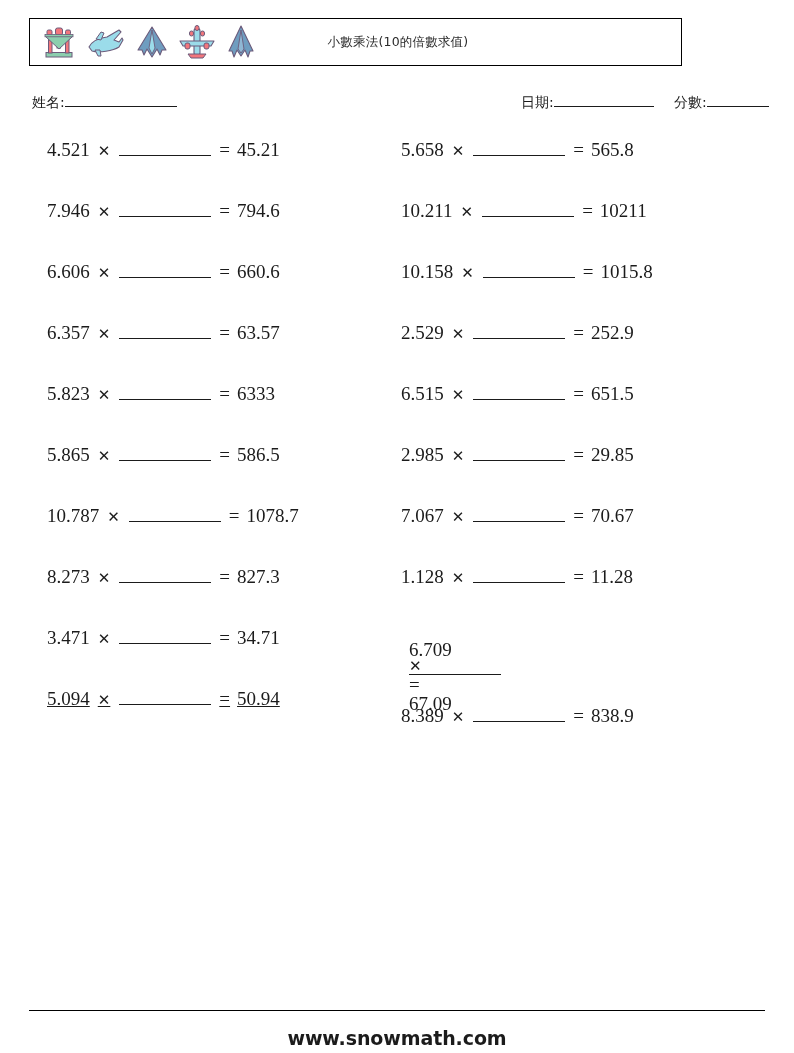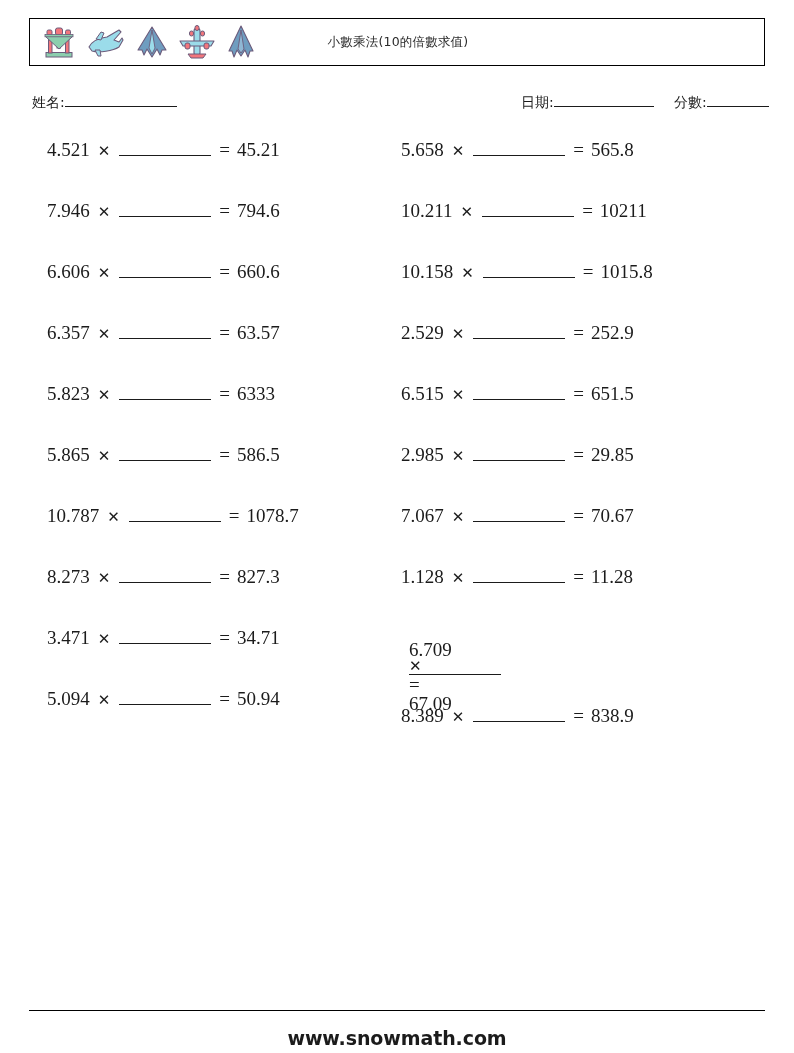--- a/index.html
+++ b/index.html
@@ -22,21 +22,21 @@
     left: 0; top: 0;
     width: 794px;
     height: 1053px;
   }
 
   
   .header-box {
     position: absolute;
     left: 29px;
     top: 18px;
-    width: 736px;
+    width: 653px;
     height: 48px;
     border: 1px solid #000000;
     box-sizing: border-box;
   }
   .icon-strip {
     position: absolute;
     left: 9px;
     top: 1px;
     height: 46px;
     display: flex;
@@ -282,21 +282,21 @@
           <span class="eq">=</span>
           <span class="result">827.3</span>
         </div>
         <div class="prob" style="top: 488px;">
           <span class="operand">3.471</span>
           <span class="times">✕</span>
           <span class="blank"></span>
           <span class="eq">=</span>
           <span class="result">34.71</span>
         </div>
-        <div class="prob" style="top: 549px;">
+        <div class="prob" style="top: 549px; text-decoration: underline;">
           <span class="operand">5.094</span>
           <span class="times">✕</span>
           <span class="blank"></span>
           <span class="eq">=</span>
           <span class="result">50.94</span>
         </div>
       </div>
     <div class="col col-right" id="col-right">
         <div class="prob" style="top: 0px;">
           <span class="operand">5.658</span>

